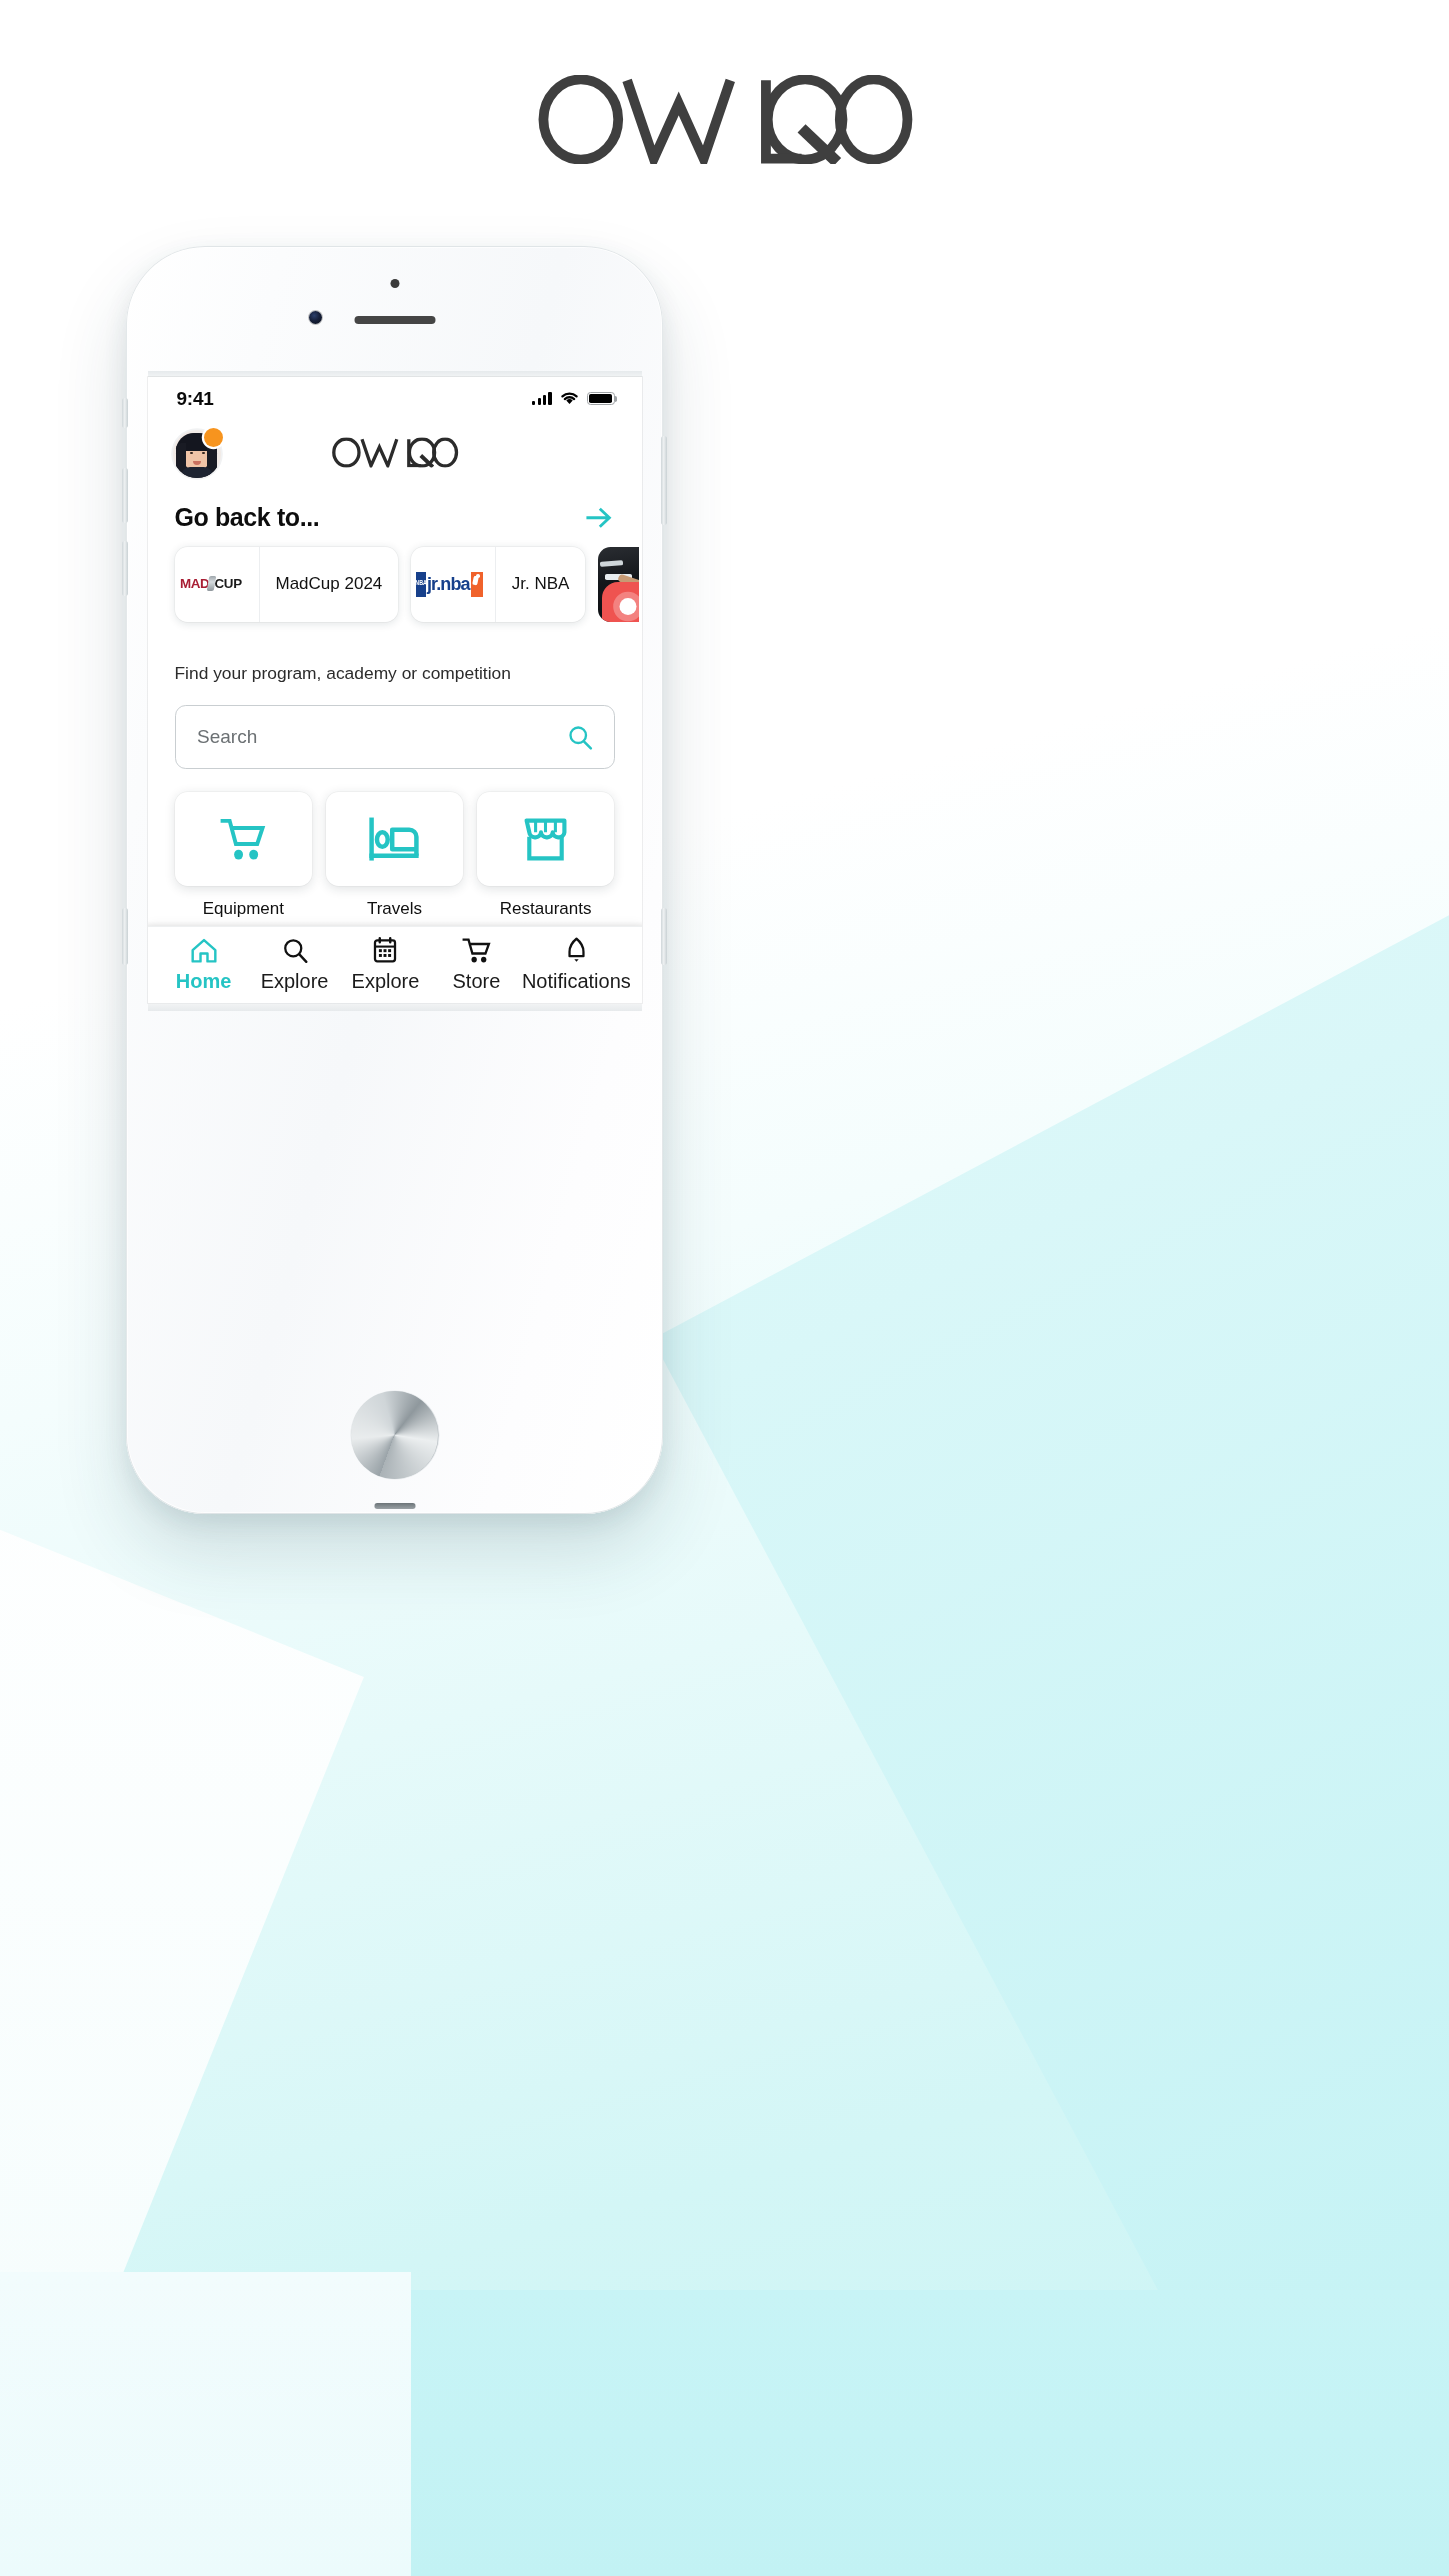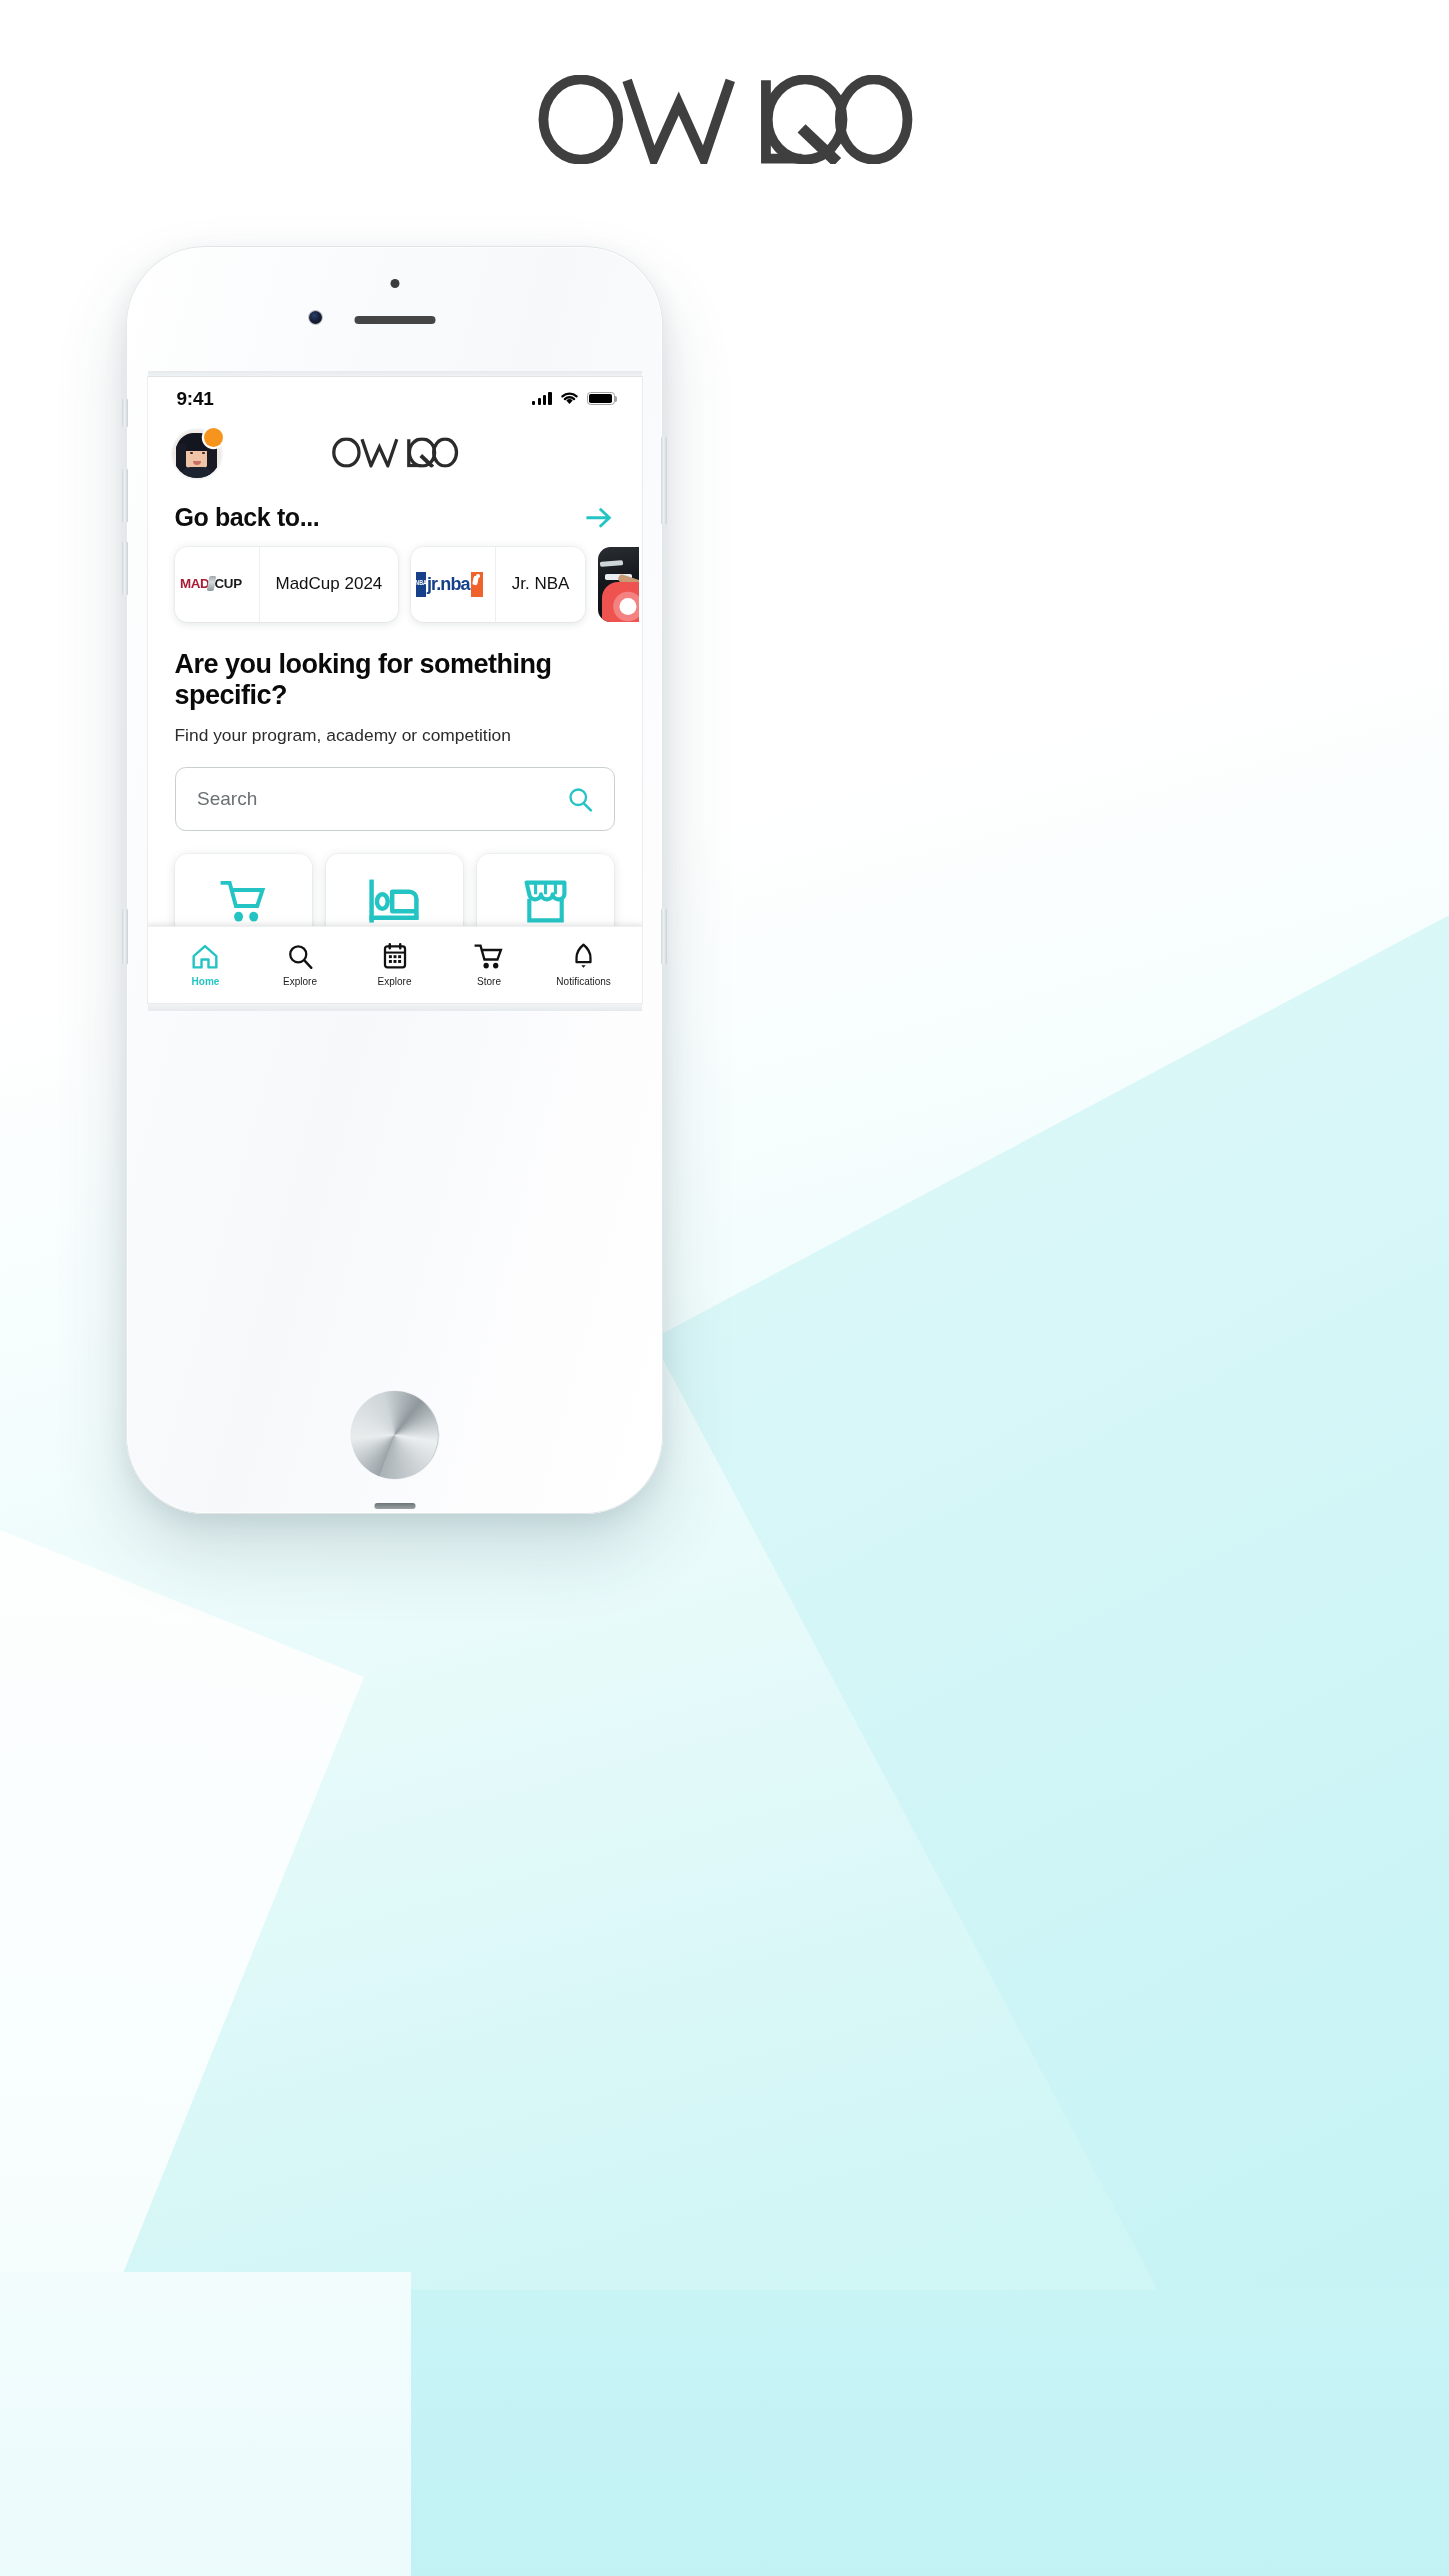--- a/index.html
+++ b/index.html
@@ -283,21 +283,21 @@
   .cat-label { margin-top:12.5px; font-size:17px; color:#101010; }
 
   
   .bottom-nav {
     position:absolute; left:0; right:0; bottom:0; height:77px;
     background:#fff; border-top:0.9px solid #eef0f1;
     display:flex; align-items:center; justify-content:space-around;
     padding:0 10.7px; box-shadow:0 -1.8px 10.7px rgba(0,0,0,.05);
   }
   .nav-item { display:flex; flex-direction:column; align-items:center; gap:6.3px; flex:1; }
-  .nav-label { font-size:10px; color:#1b1b1b; }
+  .nav-label { font-size:20px; color:#1b1b1b; }
   .nav-item.active .nav-label { color:#25c4c4; font-weight:700; }
   .scroll-fade{
     position:absolute; left:0; right:0; bottom:77px; height:5.4px;
     background:linear-gradient(180deg,rgba(0,0,0,0),rgba(0,0,0,.05));
   }
 </style>
 </head>
 <body>
 
 <div id="bg-wrap">
@@ -424,21 +424,20 @@
 
         <div class="gb-card-img">
           <div class="bar1"></div>
             <div class="bar2"></div>
             <div class="arm"></div>
           <div class="rec"></div>
         </div>
       </div>
 
       <div class="block">
-        <div class="h2">Are you looking for something specific?</div>
         <div class="sub">Find your program, academy or competition</div>
       </div>
 
       <div class="search-wrap">
         <input class="search-input" type="text" placeholder="Search" style="">
         <svg width="27" height="27" viewBox="0 0 30 30">
           <circle cx="12.5" cy="12.5" r="8.6" fill="none" stroke="#25c4c4" stroke-width="2.6"></circle>
           <path d="M19 19.5 L26.5 27" stroke="#25c4c4" stroke-width="2.8" stroke-linecap="round"></path>
         </svg>
       </div>

